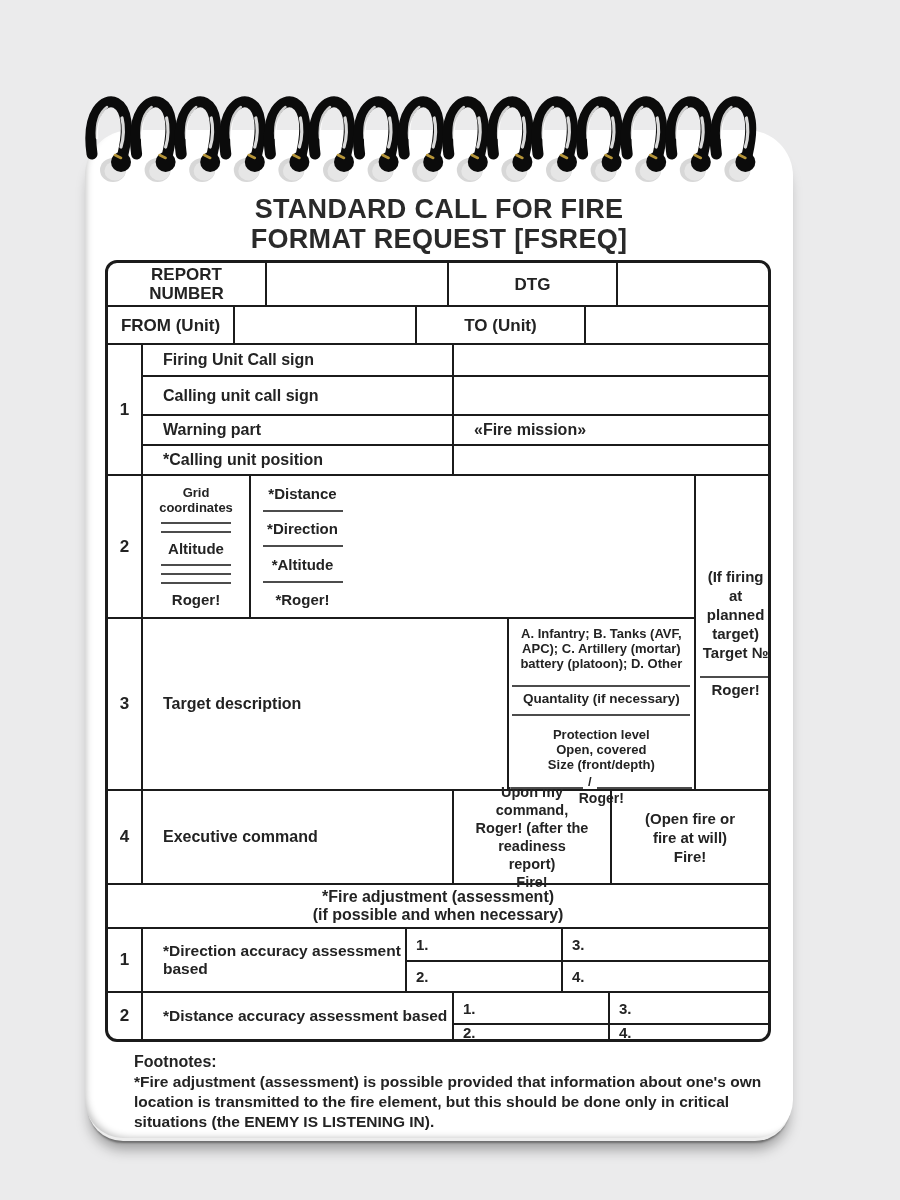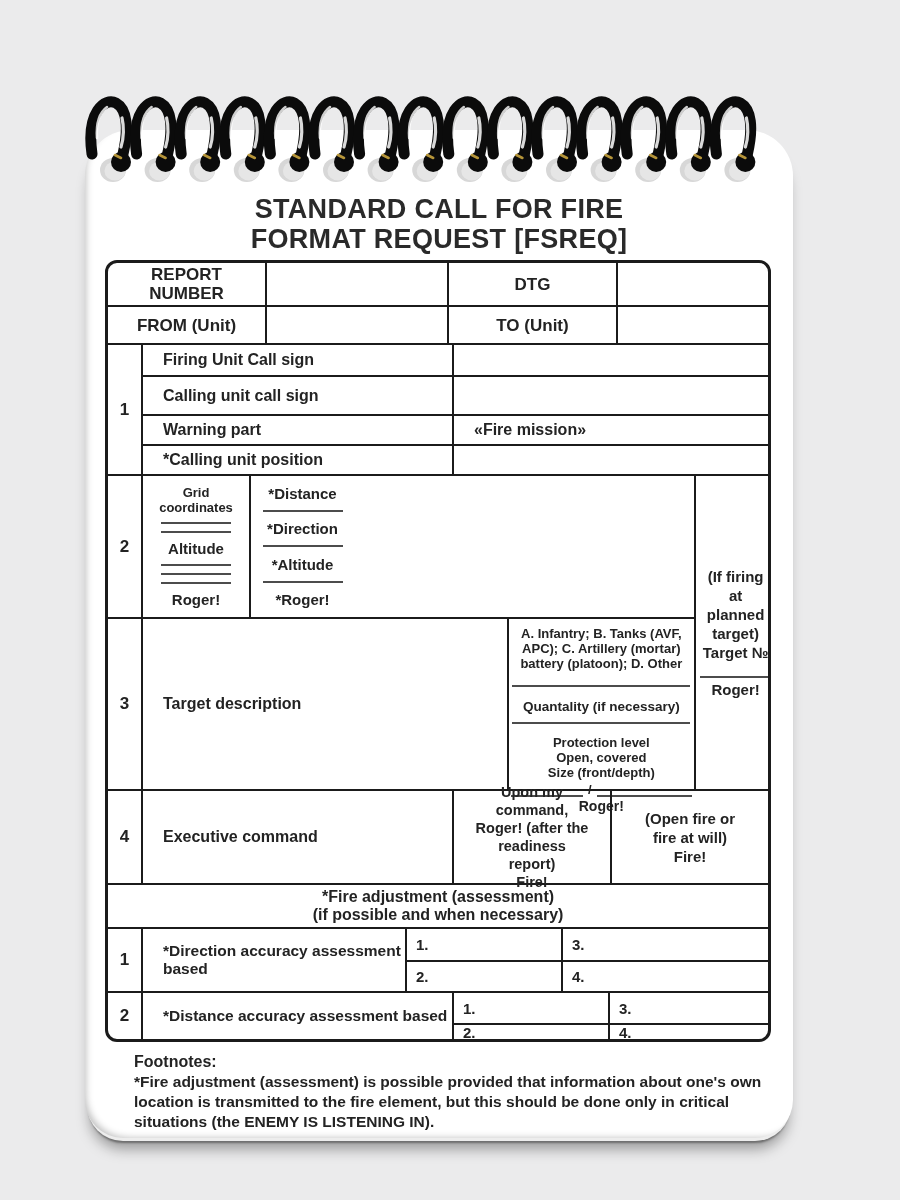--- a/index.html
+++ b/index.html
@@ -64,21 +64,21 @@
 
     <div class="band bb" style="height:42px">
       <div class="cell c br hdr pre" style="width:159px">REPORT
 NUMBER</div>
       <div class="cell br" style="width:182px"></div>
       <div class="cell c br hdr" style="width:169px">DTG</div>
       <div class="cell" style="flex:1"></div>
     </div>
 
     <div class="band bb" style="height:36px">
-      <div class="cell c br hdr" style="width:159px">FROM (Unit)</div>
+      <div class="cell c br hdr" style="width:127px">FROM (Unit)</div>
       <div class="cell br" style="width:182px"></div>
       <div class="cell c br hdr" style="width:169px">TO (Unit)</div>
       <div class="cell" style="flex:1"></div>
     </div>
 
     <div class="band bb" style="height:129px">
       <div class="cell num br" style="width:35px">1</div>
       <div class="col" style="flex:1">
         <div class="band bb" style="height:30px">
           <div class="cell lab br" style="width:311px">Firing Unit Call sign</div>
@@ -124,21 +124,21 @@
             <div style="font-size:15px">*Roger!</div>
           </div>
         </div>
 
         <div class="band" style="flex:1">
           <div class="cell num br" style="width:35px">3</div>
           <div class="cell lab br" style="width:366px">Target description</div>
           <div class="col" style="flex:1;text-align:center;padding:7px 2px 6px">
             <div class="small">A. Infantry; B. Tanks (AVF, APC); C. Artillery (mortar) battery (platoon); D. Other</div>
             <div class="wl w178" style="margin-top:14px"></div>
-            <div class="small" style="margin-top:12px;font-size:13.5px">Quantality (if necessary)</div>
+            <div class="small" style="margin-top:4px;font-size:13.5px">Quantality (if necessary)</div>
             <div class="wl w178" style="margin-top:8px"></div>
             <div class="small" style="margin-top:11px">Protection level</div>
             <div class="small">Open, covered</div>
             <div class="small">Size (front/depth)</div>
             <div style="display:flex;align-items:flex-end;justify-content:center;gap:5px;margin-top:2px">
               <div class="wl w72" style="margin:0"></div>
               <div class="small">/</div>
               <div class="wl w95" style="margin:0"></div>
             </div>
             <div style="font-size:14px;margin-top:1px">Roger!</div>

